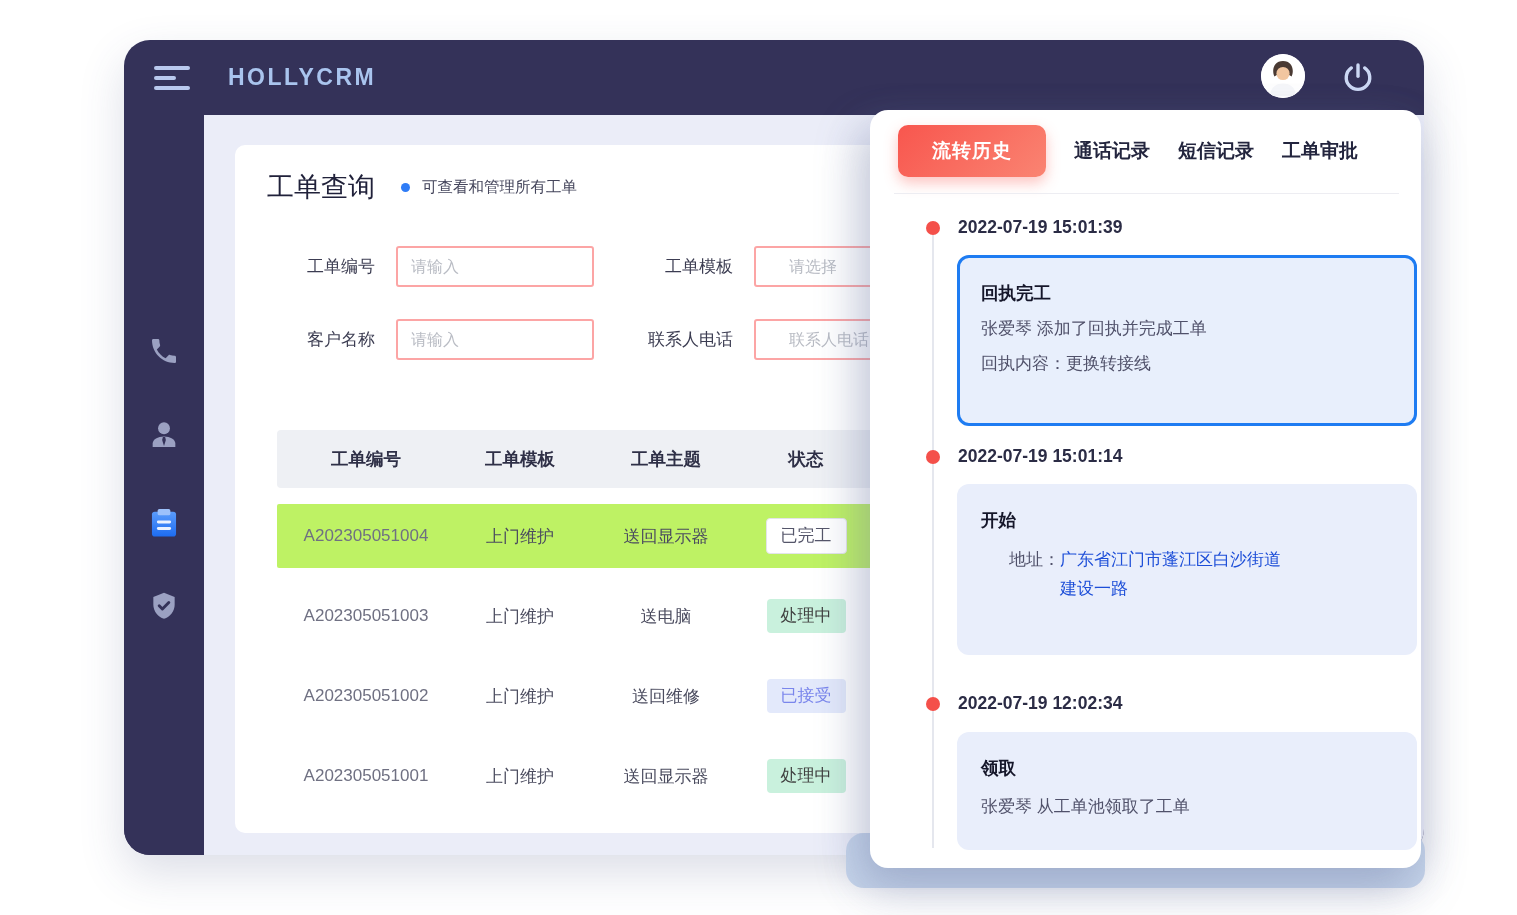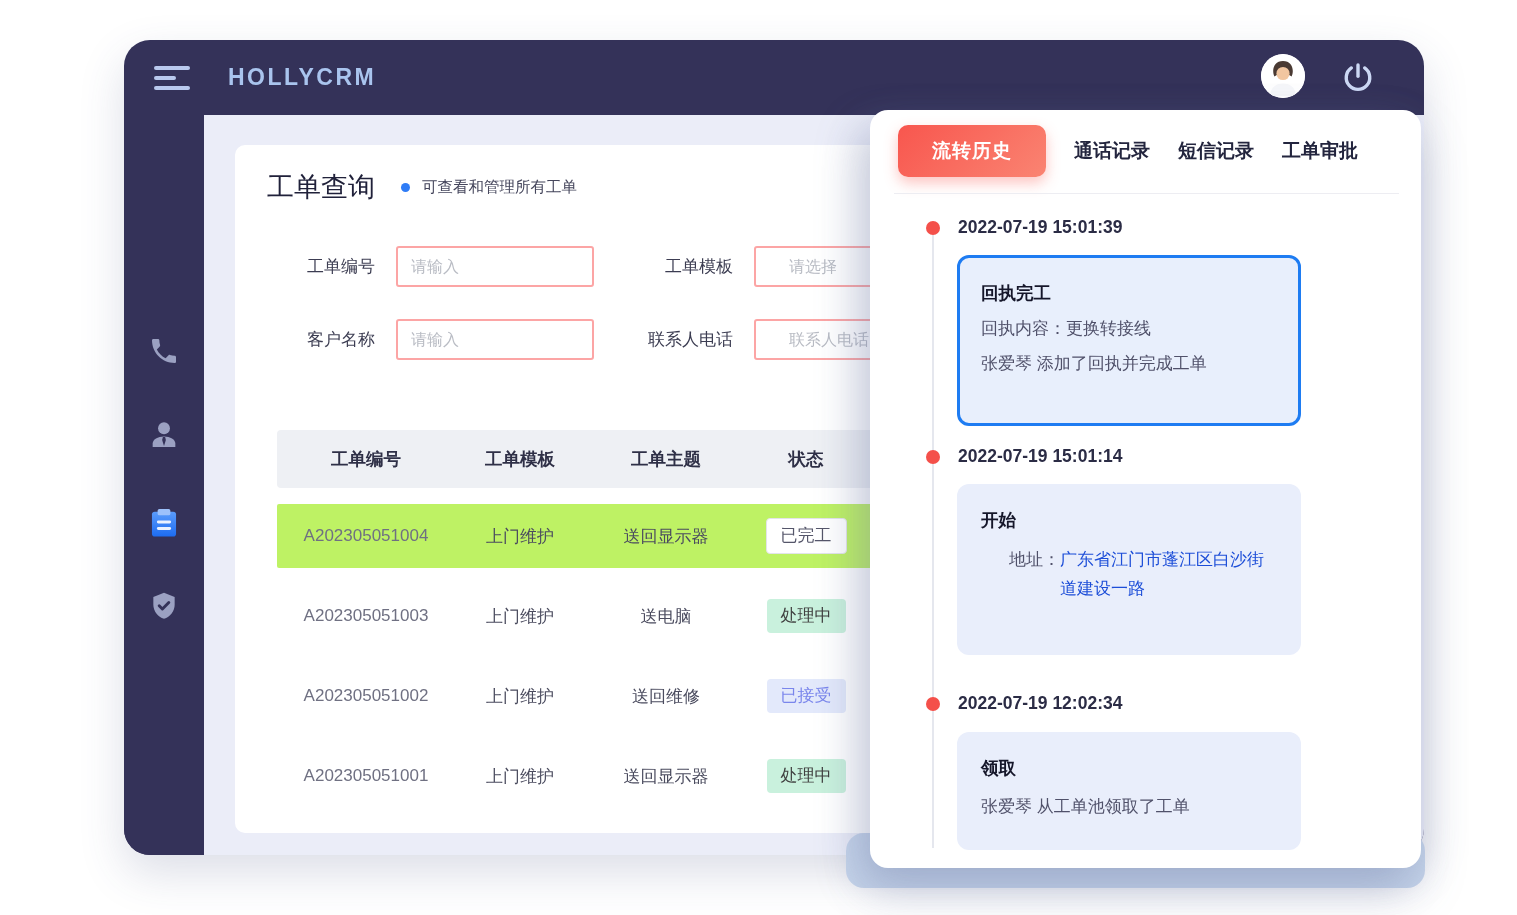--- a/index.html
+++ b/index.html
@@ -77,21 +77,21 @@
                 box-shadow:0 6px 14px rgba(248,90,80,.35); }
   .tab { margin-left:28px; font-size:19px; font-weight:600; color:#23253e; cursor:pointer; }
   .tabs-divider { position:absolute; top:83px; left:24px; right:22px; height:1px; background:#ededf2; }
 
   .tl-line { position:absolute; left:62px; top:125px; width:2px; height:613px; background:#e5e7ee; }
   .tl-dot  { position:absolute; left:56px; width:14px; height:14px; border-radius:50%; background:#f4504a; }
   .dot1 { top:111px; } .dot2 { top:340px; } .dot3 { top:587px; }
   .tl-time { position:absolute; left:88px; font-size:17.5px; font-weight:600; color:#2b2c45; }
   .time1 { top:107px; } .time2 { top:336px; } .time3 { top:583px; }
 
-  .tl-card { position:absolute; left:87px; width:344px; border-radius:12px;
+  .tl-card { position:absolute; left:87px; width:460px; border-radius:12px;
              background:#e9eefb; padding:24px; cursor:pointer; }
   .tl-card h4 { font-size:17.5px; font-weight:700; color:#15162a; line-height:24px; }
   .tl-card p  { margin-top:13px; font-size:17px; color:#50516a; line-height:22px; }
   .card1 { top:145px; height:171px; background:#e8effc; border:3px solid #1e7cf2; padding:23px 21px; }
   .card2 { top:374px; height:171px; }
   .card3 { top:622px; height:118px; }
   .card3 p { margin-top:16px; }
   .addr-row { display:flex; margin-top:13px; font-size:17px; line-height:29px;margin-left:28px; }
   .addr-label { color:#50516a; white-space:nowrap; }
   .addr { color:#1d4ed8; max-width:232px; cursor:pointer; }
@@ -248,22 +248,22 @@
     <div class="tabs-divider"></div>
 
     <div class="tl-line"></div>
     <div class="tl-dot dot1"></div>
     <div class="tl-dot dot2"></div>
     <div class="tl-dot dot3"></div>
 
     <div class="tl-time time1">2022-07-19 15:01:39</div>
     <div class="tl-card card1">
       <h4>回执完工</h4>
+      <p>张爱琴 添加了回执并完成工单</p>
       <p>回执内容：更换转接线</p>
-      <p>张爱琴 添加了回执并完成工单</p>
     </div>
 
     <div class="tl-time time2">2022-07-19 15:01:14</div>
     <div class="tl-card card2">
       <h4>开始</h4>
       <div class="addr-row">
         <span class="addr-label">地址：</span>
         <span class="addr">广东省江门市蓬江区白沙街道建设一路</span>
       </div>
     </div>

